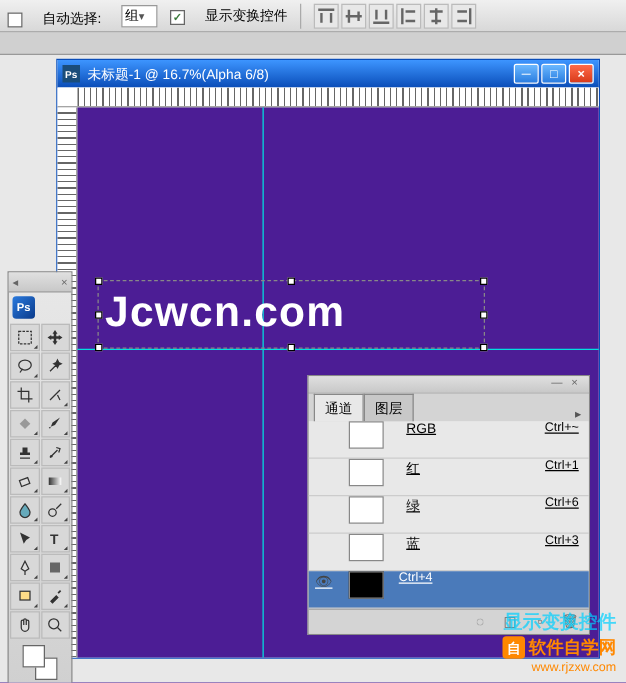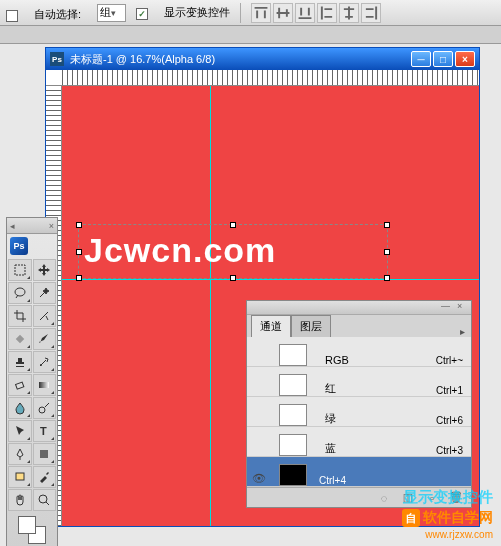--- a/index.html
+++ b/index.html
@@ -19,21 +19,21 @@
 .doc-window{position:absolute;left:45px;top:47px;width:435px;height:480px;border:1px solid #0a4db8;background:#fff;}
 .titlebar{height:22px;background:linear-gradient(#3d95ff,#0a4db8);display:flex;align-items:center;padding:0 4px;color:#fff;font-size:12px;}
 .ps-icon{width:14px;height:14px;background:#1a4d7a;margin-right:6px;display:flex;align-items:center;justify-content:center;font-size:8px;font-weight:bold;}
 .win-controls{margin-left:auto;display:flex;gap:2px;}
 .win-btn{width:20px;height:16px;background:linear-gradient(#6bb8ff,#2a7de0);border:1px solid #fff;border-radius:2px;display:flex;align-items:center;justify-content:center;color:#fff;font-weight:bold;font-size:10px;}
 .win-btn.close{background:linear-gradient(#ff6b4a,#d83a1a);}
 .ruler-h{height:16px;background:#fff;border-bottom:1px solid #888;display:flex;position:relative;overflow:hidden;}
 .ruler-h::before{content:"";position:absolute;left:16px;right:0;top:0;bottom:0;background:repeating-linear-gradient(90deg,#666 0,#666 1px,transparent 1px,transparent 5px);}
 .ruler-v{width:16px;background:#fff;border-right:1px solid #888;position:absolute;left:0;top:38px;bottom:0;}
 .ruler-v::before{content:"";position:absolute;top:0;bottom:0;left:0;right:0;background:repeating-linear-gradient(0deg,#666 0,#666 1px,transparent 1px,transparent 5px);}
-.canvas{position:absolute;left:16px;top:38px;right:0;bottom:0;background:#ef4444;}
+.canvas{position:absolute;left:16px;top:38px;right:0;bottom:0;background:#4c1d95;}
 .guide-v{position:absolute;top:0;bottom:0;width:1px;background:#00dfdf;}
 .guide-h{position:absolute;left:0;right:0;height:1px;background:#00dfdf;}
 .text-content{position:absolute;left:22px;top:145px;color:#fff;font-size:34px;font-weight:bold;font-family:Arial,sans-serif;letter-spacing:1px;}
 .transform-box{position:absolute;border:1px dashed #888;}
 .handle{position:absolute;width:6px;height:6px;background:#fff;border:1px solid #000;}
 
 .tools-panel{position:absolute;left:6px;top:217px;width:52px;background:linear-gradient(#e8e8e8,#d0d0d0);border:1px solid #888;}
 .tools-head{height:16px;background:linear-gradient(#e0e0e0,#c8c8c8);border-bottom:1px solid #999;display:flex;align-items:center;justify-content:space-between;padding:0 3px;}
 .ps-logo{width:18px;height:18px;background:linear-gradient(135deg,#2a7ade,#0a3a8a);border-radius:3px;display:flex;align-items:center;justify-content:center;color:#fff;font-weight:bold;font-size:9px;margin:3px;}
 .tool-grid{display:grid;grid-template-columns:1fr 1fr;gap:1px;padding:1px;}
@@ -46,21 +46,21 @@
 .sw-fg{position:absolute;left:0;top:0;width:18px;height:18px;background:#fff;border:1px solid #666;}
 
 .channels-panel{position:absolute;left:246px;top:300px;width:226px;background:#e0e0e0;border:1px solid #888;}
 .panel-titlebar{height:14px;background:linear-gradient(#e0e0e0,#c8c8c8);border-bottom:1px solid #aaa;display:flex;justify-content:flex-end;padding:0 4px;gap:6px;}
 .pt-btn{width:10px;height:10px;font-size:9px;color:#666;}
 .panel-tabs{height:22px;display:flex;align-items:flex-end;padding-left:4px;gap:0;background:#d4d4d4;}
 .tab{padding:3px 8px;background:#c8c8c8;border:1px solid #888;border-bottom:none;font-size:11px;cursor:pointer;}
 .tab.active{background:#e8e8e8;}
 .tab-arrow{margin-left:auto;padding:0 6px;font-size:10px;color:#555;}
 .channel-list{background:#e8e8e8;}
-.ch-row{height:30px;display:flex;align-items:flex-end;border-bottom:1px solid #ccc;padding:0 4px;gap:12px;}
+.ch-row{height:30px;display:flex;align-items:flex-start;border-bottom:1px solid #ccc;padding:0 4px;gap:12px;text-decoration:underline;}
 .ch-row.selected{background:#4a7aba;color:#fff;}
 .eye{width:16px;height:16px;display:flex;align-items:center;justify-content:center;color:#444;}
 .eye-spacer{width:16px;}
 .ch-swatch{width:28px;height:22px;background:#fff;border:1px solid #888;}
 .ch-name{flex:1;padding-left:6px;font-size:11px;}
 .ch-shortcut{font-size:10px;padding-right:4px;}
 .panel-bottom{height:20px;background:#d4d4d4;border-top:1px solid #aaa;display:flex;justify-content:flex-end;align-items:center;gap:6px;padding:0 6px;}
 .pb-btn{width:18px;height:14px;color:#666;font-size:11px;display:flex;align-items:center;justify-content:center;}
 
 .watermark{position:absolute;right:8px;bottom:6px;display:flex;flex-direction:column;align-items:flex-end;gap:2px;}

